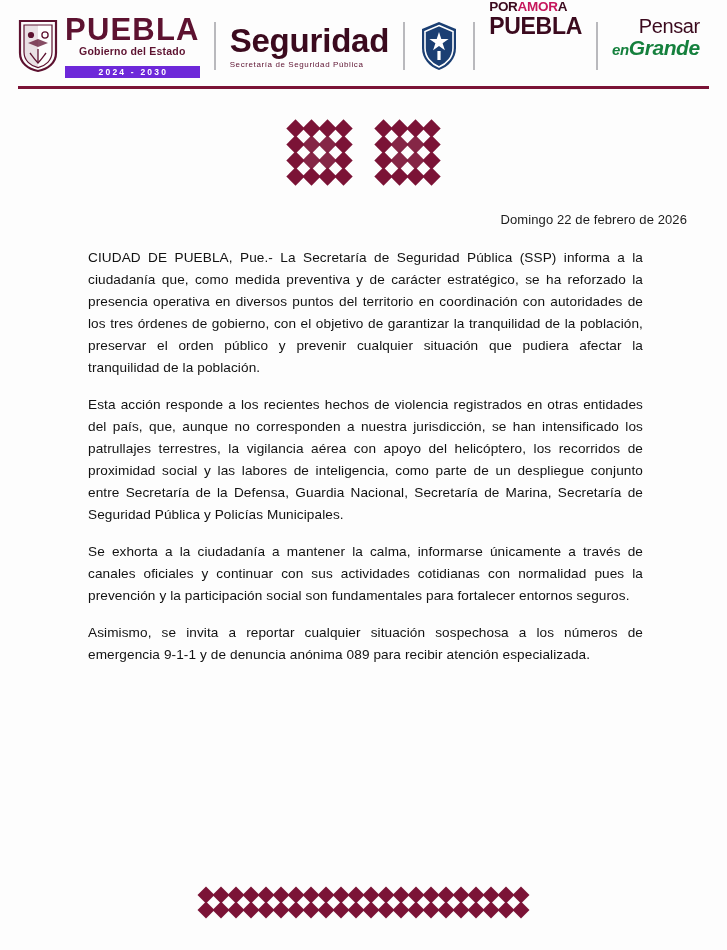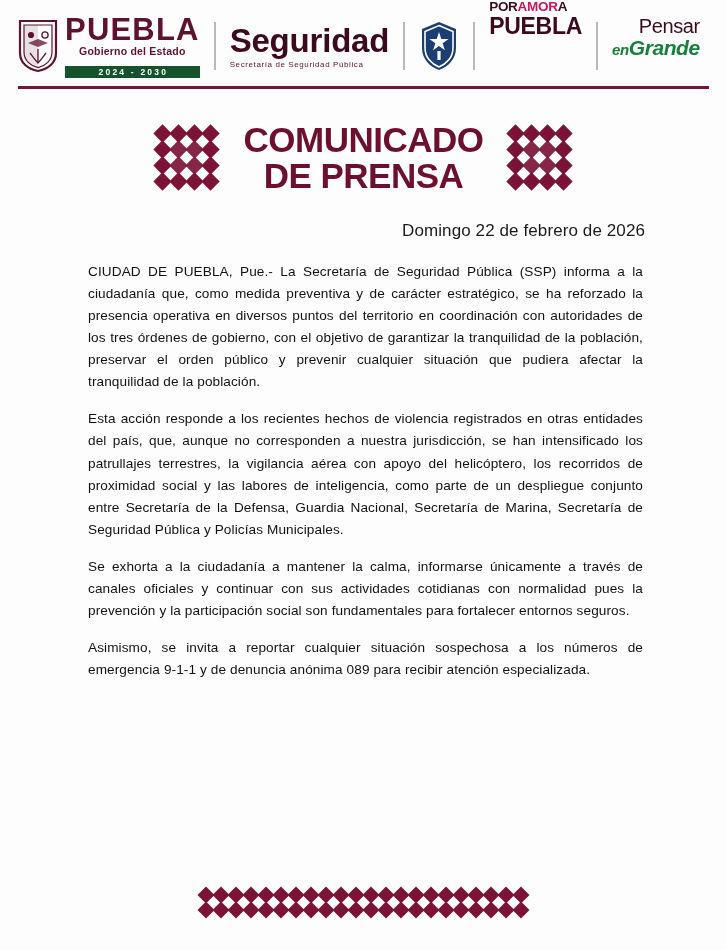--- a/index.html
+++ b/index.html
@@ -58,21 +58,21 @@
   }
   .puebla-word .w2 {
     font-size: 10.5px;
     font-weight: bold;
     color: #5d1230;
     letter-spacing: 0.2px;
     margin-top: 1px;
   }
   .puebla-word .w3 {
     margin-top: 9px;
-    background: #14532d;
+    background: #6d28d9;
     color: #ffffff;
     font-size: 8.5px;
     font-weight: bold;
     letter-spacing: 2.2px;
     padding: 2px 6px 2px 8px;
     width: 100%;
     text-align: center;
   }
 
   .vrule {
@@ -202,23 +202,23 @@
     height: 13px;
     background: #7b1336;
     transform: rotate(45deg);
     transform-origin: center;
   }
   .orn i.p { opacity: 0.92; }
 
   
   .date-line {
     margin-top: 28px;
-    padding-right: 82px;
+    padding-right: 40px;
     text-align: right;
-    font-size: 17px;
+    font-size: 13px;
     color: #1b1b1b;
     letter-spacing: 0.1px;
   }
 
   
   .body-copy {
     margin: 20px 84px 0 88px;
   }
   .body-copy p {
     font-size: 13.6px;
@@ -326,24 +326,20 @@
       <i></i>
         <i class="p"></i>
         <i class="p"></i>
         <i></i>
       <i></i>
         <i></i>
         <i></i>
         <i></i>
     </div>
 
-    <div class="title-text">
-      <span class="t1">COMUNICADO</span>
-      <span class="t2">DE PRENSA</span>
-    </div>
 
     <div class="orn">
       <i></i>
         <i></i>
         <i></i>
         <i></i>
       <i></i>
         <i class="p"></i>
         <i class="p"></i>
         <i></i>

